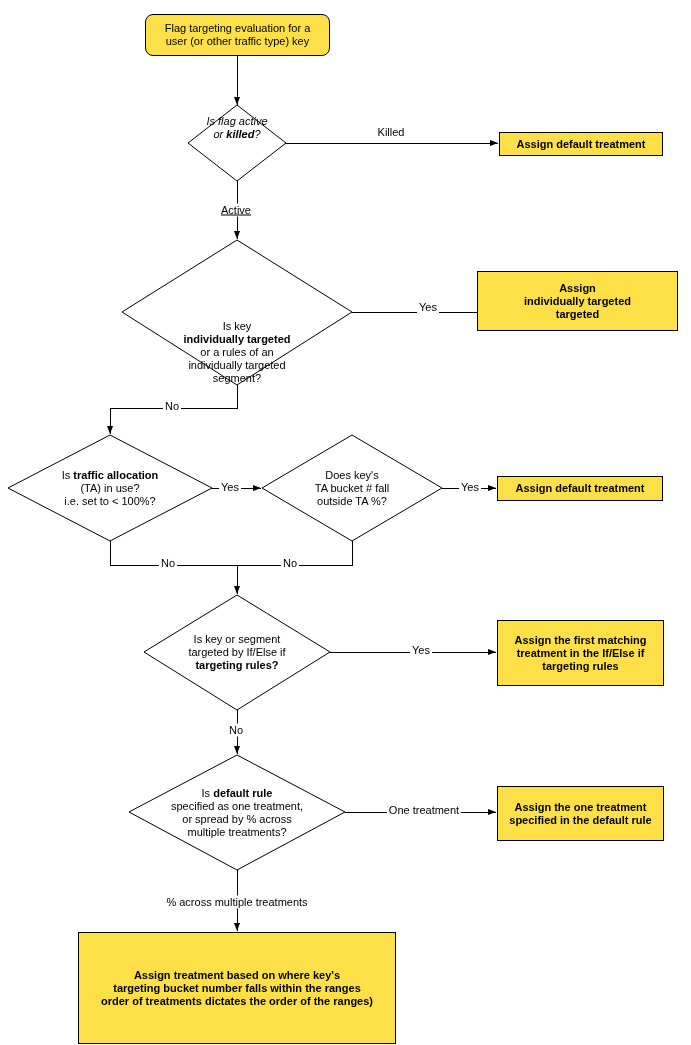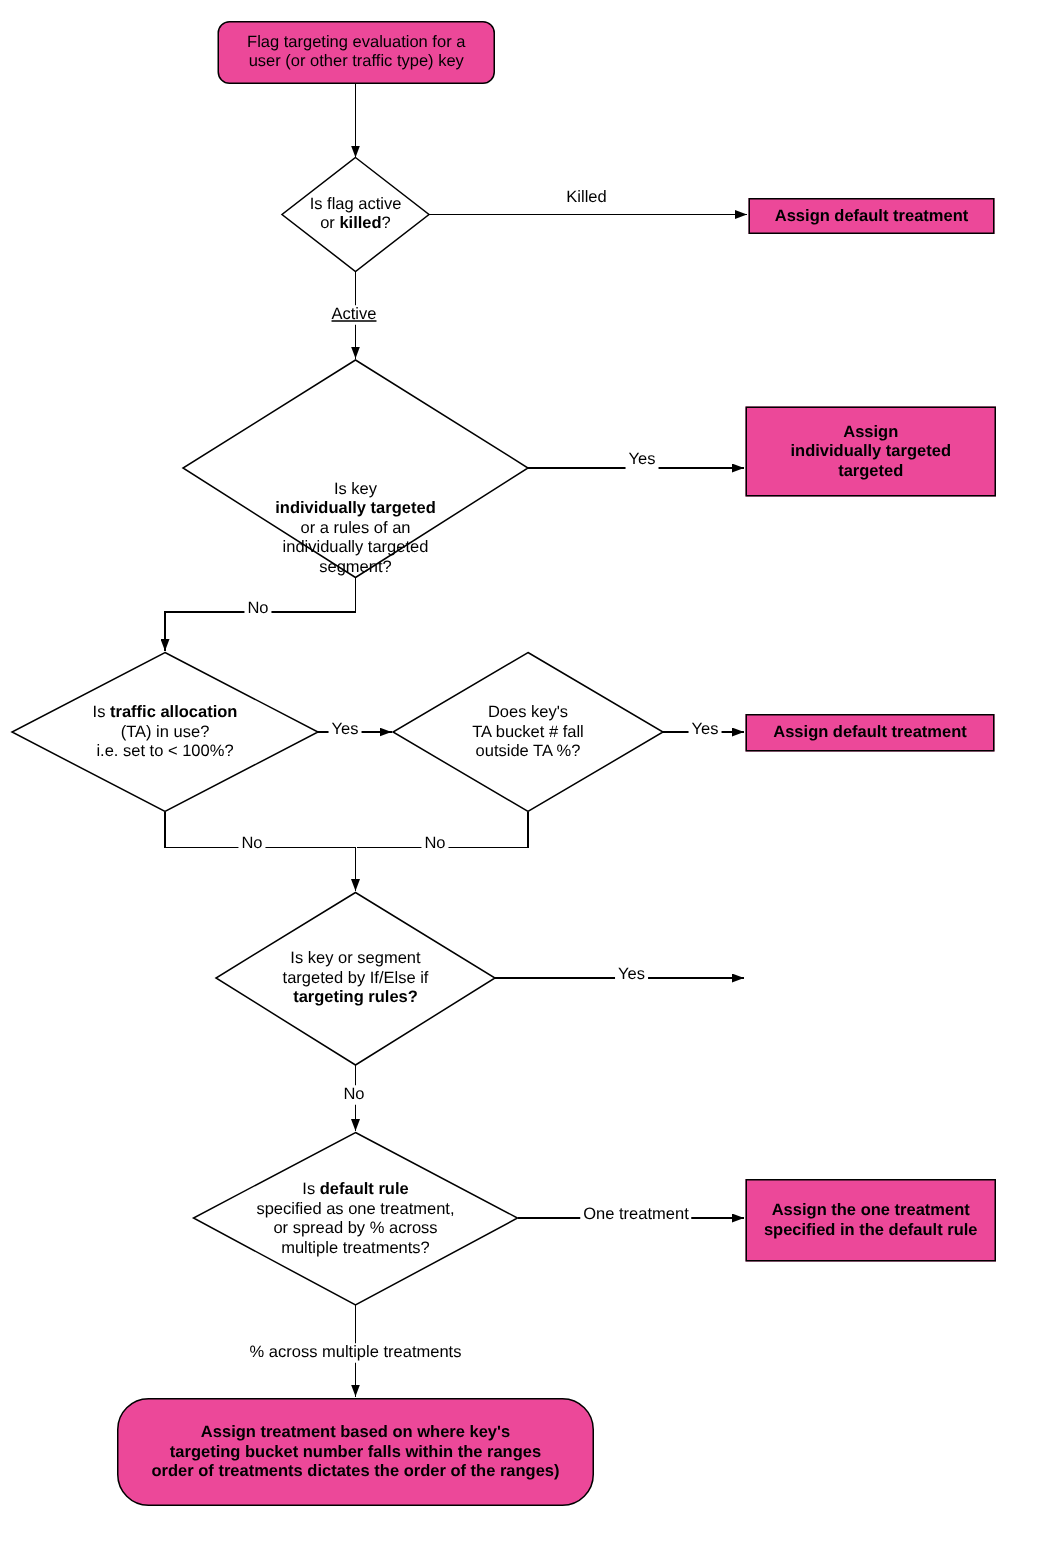--- a/index.html
+++ b/index.html
@@ -9,21 +9,21 @@
     font-family: "Liberation Sans", "DejaVu Sans", sans-serif;
     color: #000000; font-size: 11px; line-height: 13px; overflow: hidden;
   }
   .wires { position: absolute; left: 0; top: 0; }
   .wire { fill: none; stroke: #000000; stroke-width: 1; shape-rendering: crispEdges; }
   .diamond { fill: #ffffff; stroke: #000000; stroke-width: 1; }
   .node {
     position: absolute; display: flex; align-items: center; justify-content: center;
     text-align: center;
   }
-  .rect { border: 1px solid #000000; background: #ec4899; }
+  .rect { border: 1px solid #000000; background: #fde047; }
   .rounded { border-radius: 8px; }
   .bold { font-weight: bold; }
   .tline { white-space: nowrap; }
   .elabel {
     position: absolute; transform: translate(-50%, -50%);
     background: #ffffff; padding: 0 2px; white-space: nowrap;
   }
 </style>
 </head>
 <body>
@@ -59,42 +59,42 @@
     <polygon class="diamond" points="237,755 345,812 237,870 129,812"></polygon>
   </svg>
 
   <div class="node rect rounded" style="left:145px;top:14px;width:185px;height:42px;">
     <div>
       <div class="tline">Flag targeting evaluation for a</div>
       <div class="tline">user (or other traffic type) key</div>
     </div>
   </div>
 
-  <div class="node" style="left:188px;top:105px;width:98px;height:76px;">
+  <div class="node" style="left:188px;top:90px;width:98px;height:76px;font-style:italic;">
     <div>
       <div class="tline">Is flag active</div>
       <div class="tline"><span>or </span><span class="bold">killed</span><span>?</span></div>
     </div>
   </div>
 
   <div class="node rect bold" style="left:499px;top:132px;width:164px;height:24px;">
     <div class="tline">Assign default treatment</div>
   </div>
 
   <div class="node" style="left:122px;top:240px;width:230px;height:145px;align-items:flex-end;">
     <div>
       <div class="tline">Is key</div>
       <div class="tline bold">individually targeted</div>
       <div class="tline">or a rules of an</div>
       <div class="tline">individually targeted</div>
       <div class="tline">segment?</div>
     </div>
   </div>
 
-  <div class="node rect bold" style="left:497px;top:271px;width:167px;height:60px;justify-content:center;">
+  <div class="node rect bold" style="left:477px;top:271px;width:201px;height:60px;justify-content:center;">
     <div>
       <div class="tline">Assign</div>
       <div class="tline">individually targeted</div>
       <div class="tline">targeted</div>
     </div>
   </div>
 
   <div class="node" style="left:7px;top:435px;width:206px;height:106px;">
     <div>
       <div class="tline"><span>Is </span><span class="bold">traffic allocation</span></div>
@@ -116,38 +116,45 @@
   </div>
 
   <div class="node" style="left:144px;top:595px;width:186px;height:115px;">
     <div>
       <div class="tline">Is key or segment</div>
       <div class="tline">targeted by If/Else if</div>
       <div class="tline bold">targeting rules?</div>
     </div>
   </div>
 
+  <div class="node rect bold" style="left:497px;top:620px;width:167px;height:66px;">
+    <div>
+      <div class="tline">Assign the first matching</div>
+      <div class="tline">treatment in the If/Else if</div>
+      <div class="tline">targeting rules</div>
+    </div>
+  </div>
 
   <div class="node" style="left:129px;top:755px;width:216px;height:115px;">
     <div>
       <div class="tline"><span>Is </span><span class="bold">default rule</span></div>
       <div class="tline">specified as one treatment,</div>
       <div class="tline">or spread by % across</div>
       <div class="tline">multiple treatments?</div>
     </div>
   </div>
 
   <div class="node rect bold" style="left:497px;top:786px;width:167px;height:55px;">
     <div>
       <div class="tline">Assign the one treatment</div>
       <div class="tline">specified in the default rule</div>
     </div>
   </div>
 
-  <div class="node rect bold" style="left:78px;top:932px;width:318px;height:72px;border-radius:21px;">
+  <div class="node rect bold" style="left:78px;top:932px;width:318px;height:112px;">
     <div>
       <div class="tline">Assign treatment based on where key's</div>
       <div class="tline">targeting bucket number falls within the ranges</div>
       <div class="tline">order of treatments dictates the order of the ranges)</div>
     </div>
   </div>
 
   <div class="elabel" style="left:391px;top:132px;">Killed</div>
   <div class="elabel" style="left:236px;top:210px;text-decoration:underline;">Active</div>
   <div class="elabel" style="left:428px;top:307px;">Yes</div>

